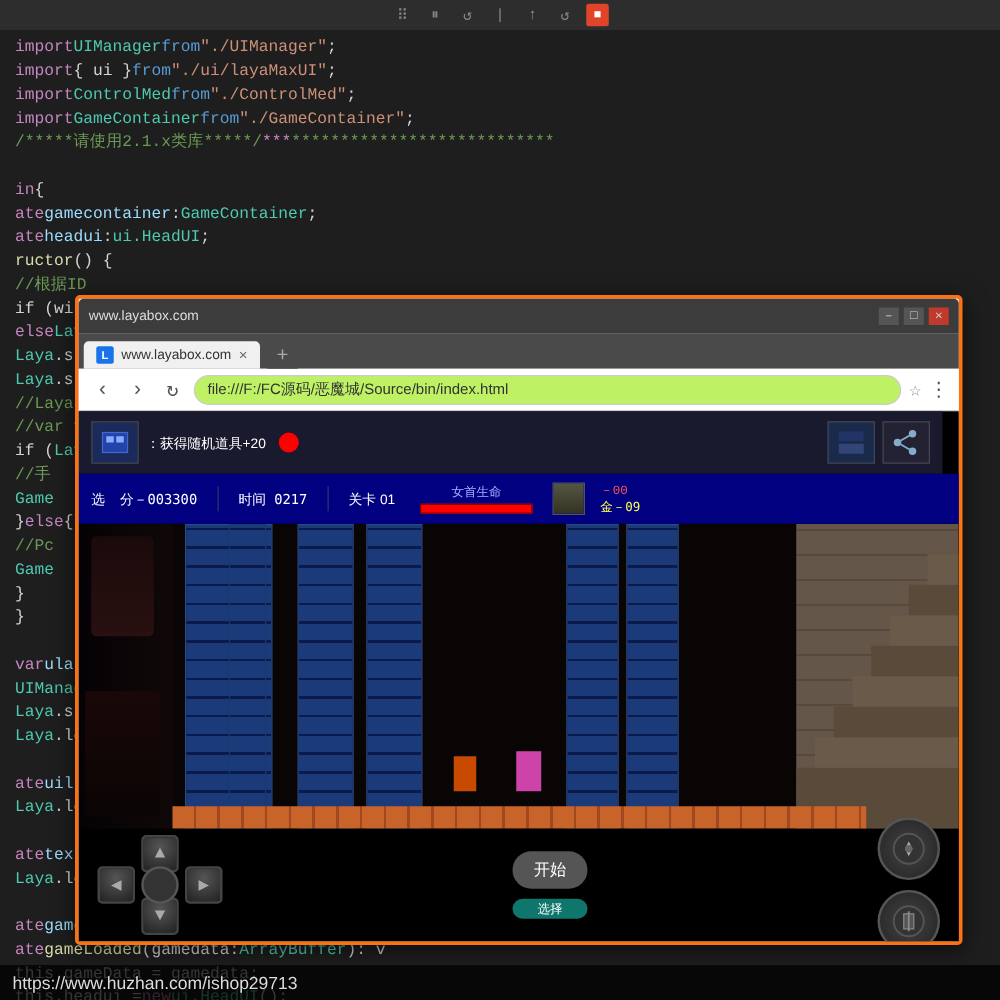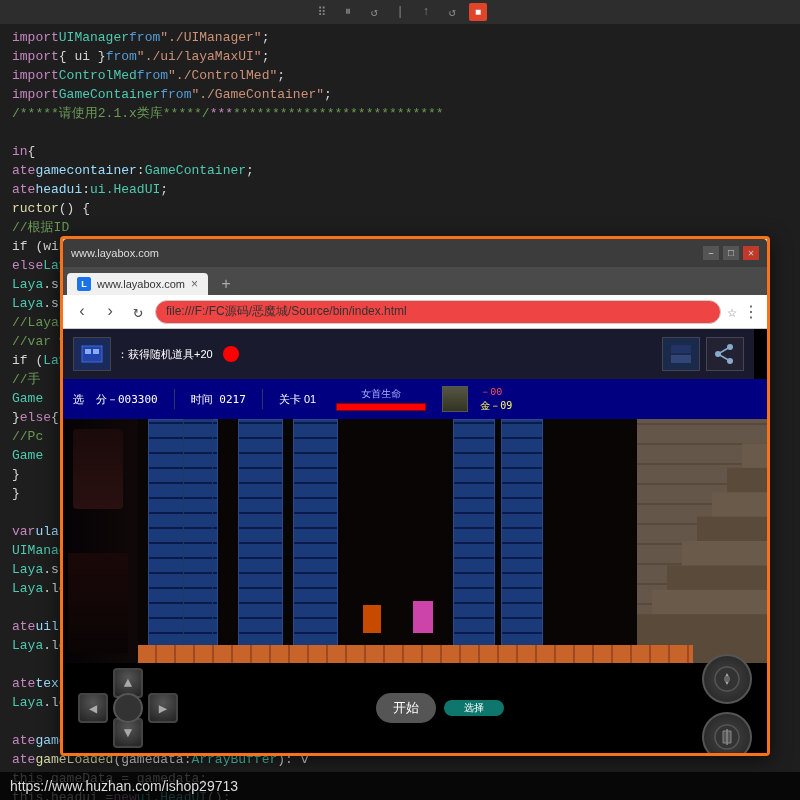--- a/index.html
+++ b/index.html
@@ -168,21 +168,21 @@
 
     .address-input {
       flex: 1;
       height: 24px;
       border: 1px solid #ccc;
       border-radius: 12px;
       padding: 0 10px;
       font-size: 12px;
       font-family: Arial, sans-serif;
       color: #333;
-      background: #ef4444;
+      background: #bef264;
       outline: none;
     }
 
     .star-icon {
       color: #888;
       font-size: 16px;
       cursor: pointer;
     }
 
     .menu-icon {
@@ -662,21 +662,21 @@
     <div style="position:absolute; bottom:0; left:0; right:0; height:90px; background:#000; display:flex; align-items:center; justify-content:space-between; padding:5px 15px;">
 
       <div style="position:relative; width:100px; height:80px;">
         <div class="dpad-btn dpad-up">▲</div>
         <div class="dpad-btn dpad-down">▼</div>
         <div class="dpad-btn dpad-left">◀</div>
         <div class="dpad-btn dpad-right">▶</div>
         <div class="dpad-center"></div>
       </div>
 
-      <div style="display:flex; gap:8px; align-items:center;">
+      <div style="display:flex; flex-direction:column; gap:8px; align-items:center;">
         <button class="game-btn start-btn">开始</button>
         <button class="game-btn select-btn">选择</button>
       </div>
 
       <div style="display:flex; flex-direction:column; gap:8px; align-items:center;">
         <div class="right-action">
           <svg width="28" height="28" viewBox="0 0 28 28">
             <circle cx="14" cy="14" r="12" fill="#333" stroke="#555" stroke-width="1.5"></circle>
             <path d="M14 8 L17 14 L14 20 L11 14 Z" fill="#aaa"></path>
             <circle cx="14" cy="14" r="3" fill="#666"></circle>

